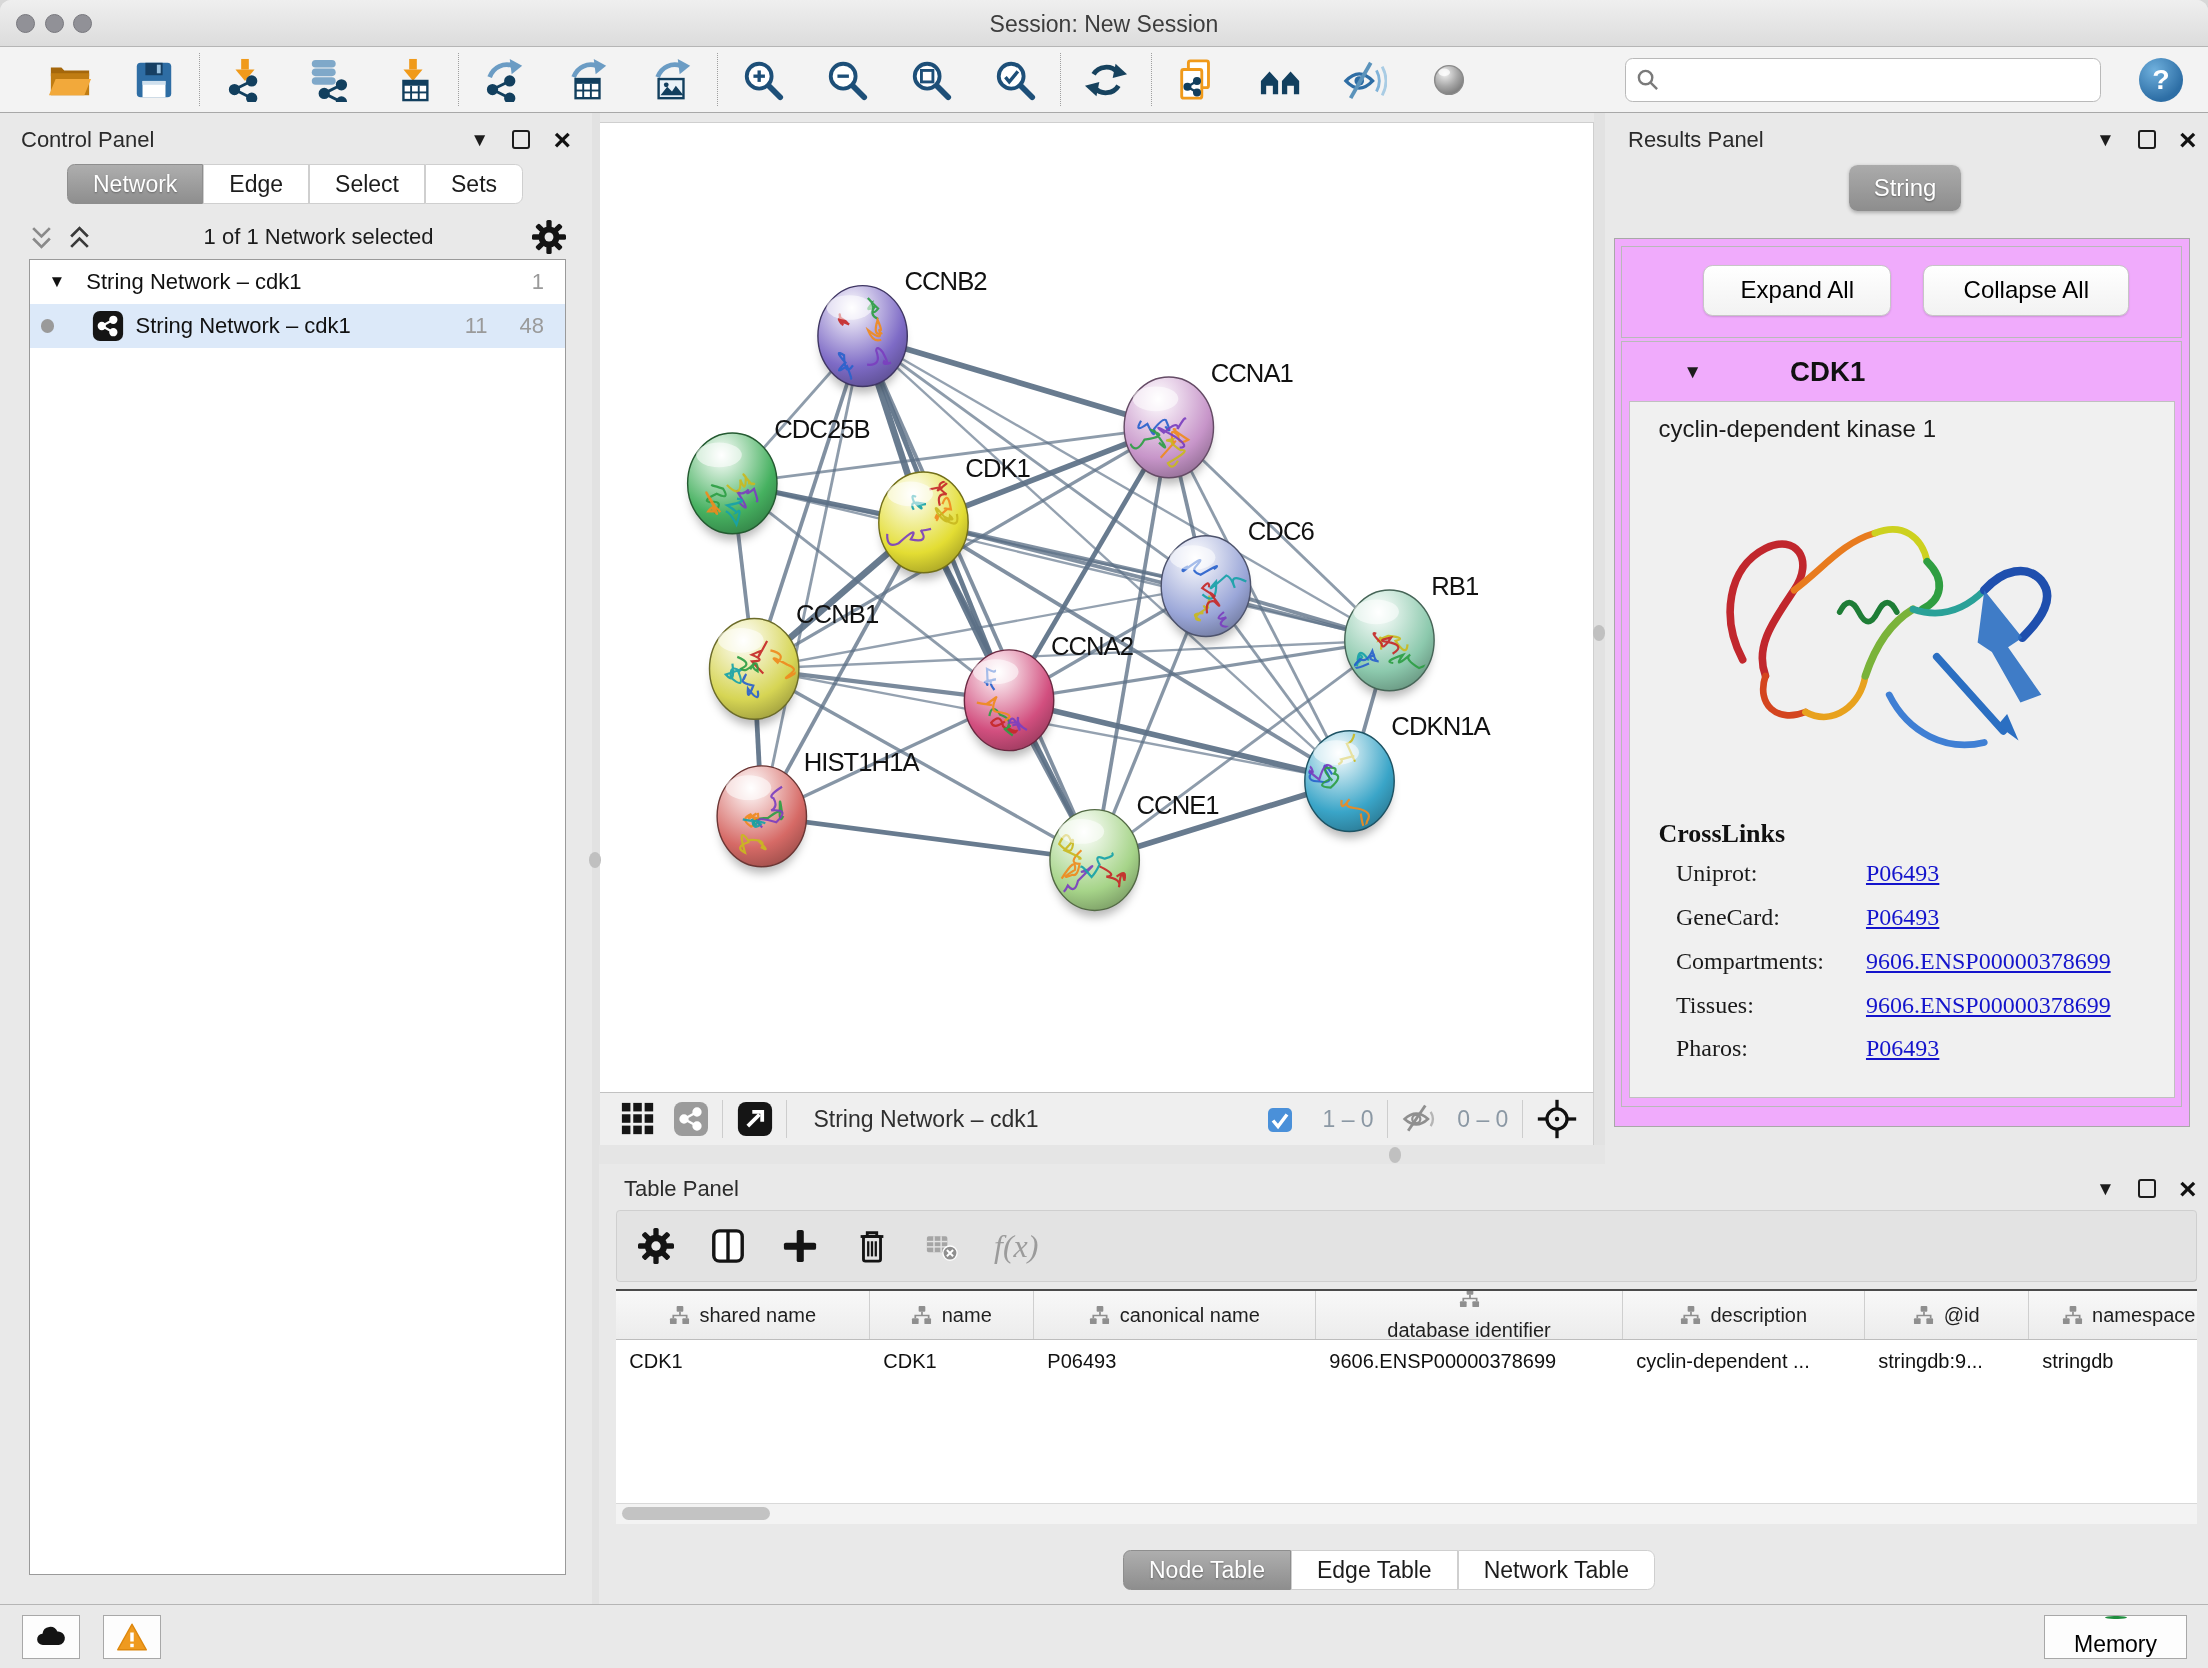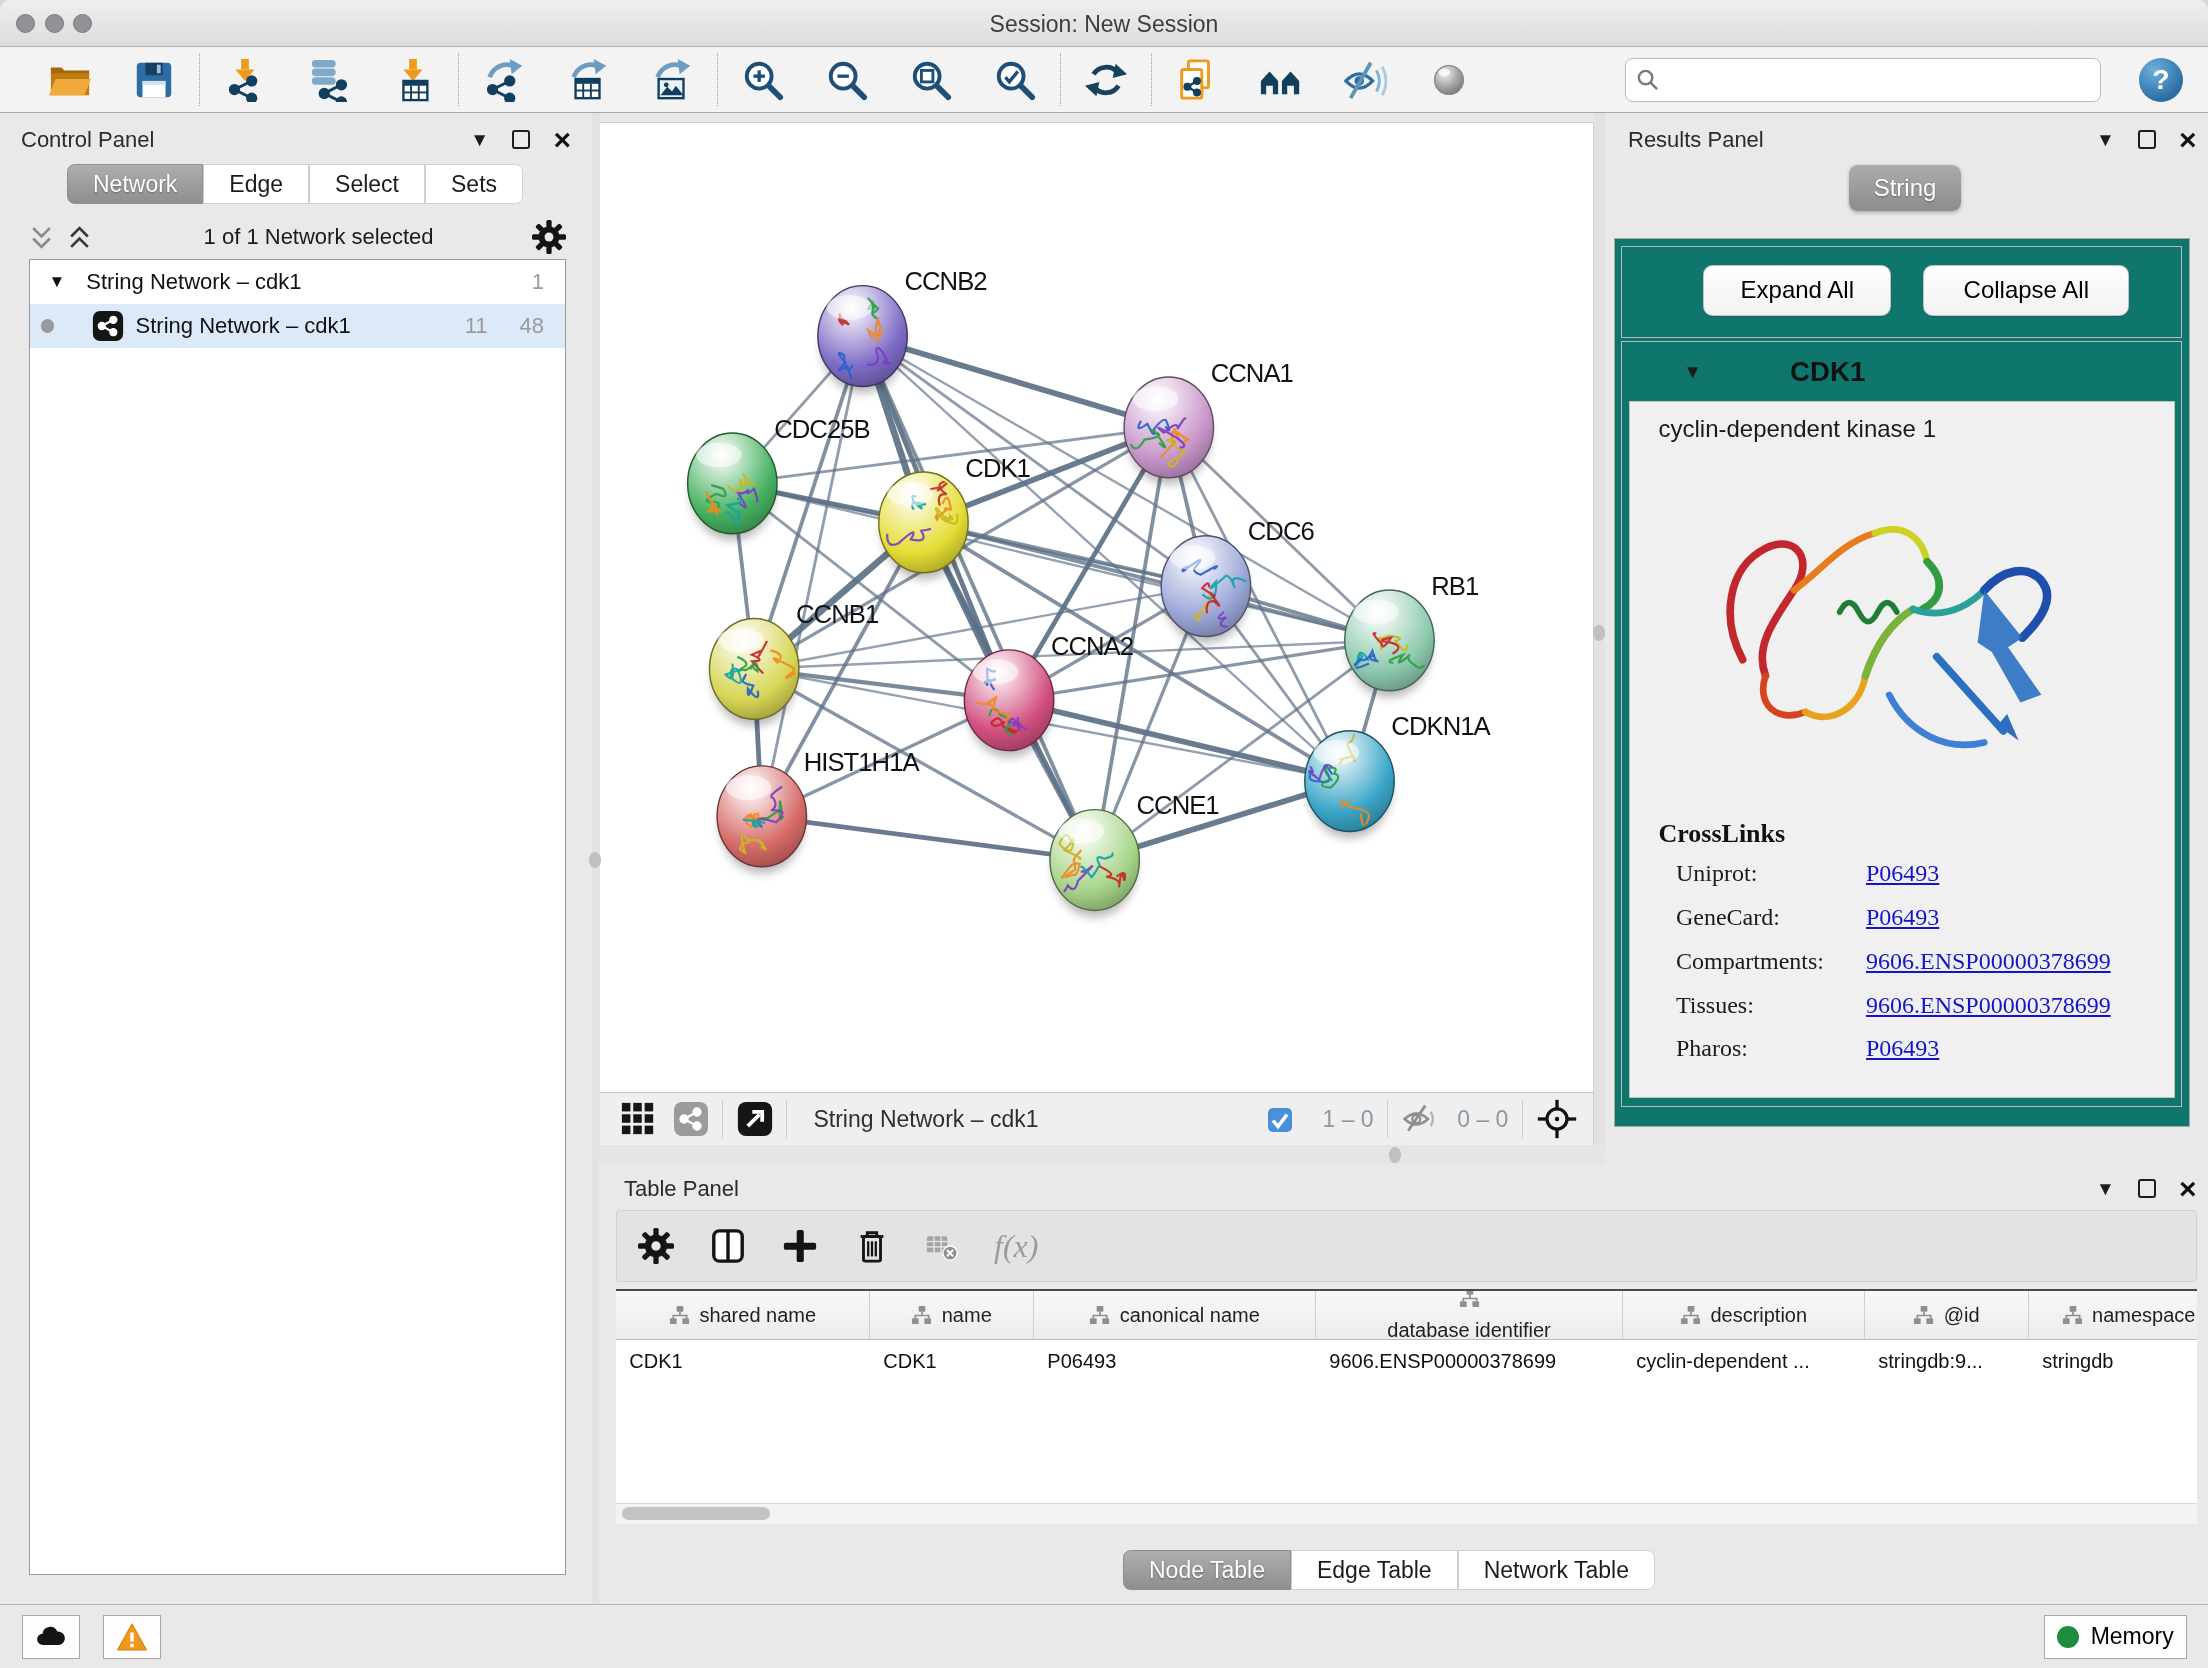--- a/index.html
+++ b/index.html
@@ -47,21 +47,21 @@
   #net-status{position:absolute;left:599px;top:1092px;width:995px;height:53px;background:#efefef;border-top:1px solid #c2c2c2;border-right:1px solid #cfcfcf;display:flex;align-items:center;box-sizing:border-box;}
   .ns-sep{width:0;height:38px;border-left:1px solid #cdcdcd;margin:0 13.3px;}
   #net-title{font-size:23px;color:#2f2f2f;margin-left:13.3px;}
   .ns-count{font-size:23px;color:#8b98a4;margin-left:20px;}
   
   .split-dot{position:absolute;width:12.4px;height:16px;border-radius:50%;background:#c0c0c0;}
   
   #results-panel{position:absolute;left:1605px;top:113px;right:0;bottom:63px;background:#e9e9e9;}
   #rp-head{position:absolute;left:23px;right:11.4px;top:9.5px;height:34px;display:flex;align-items:center;gap:23px;}
   #rp-tab{position:absolute;left:244px;top:52px;width:112px;height:46px;border-radius:8.6px;background:linear-gradient(#ababab,#8d8d8d);color:#fff;font-size:24px;display:flex;align-items:center;justify-content:center;text-shadow:0 1px 1.9px rgba(0,0,0,.35);box-shadow:0 1.9px 3.8px rgba(0,0,0,.25);cursor:pointer;}
-  #rp-outer{position:absolute;left:8.6px;right:18px;top:125px;height:887px;border:1.4px solid #a8a8a8;background:#0f766e;}
+  #rp-outer{position:absolute;left:8.6px;right:18px;top:125px;height:887px;border:1.4px solid #a8a8a8;background:#f0abfc;}
   #rp-btnbox{position:absolute;left:6.7px;right:6.7px;top:6.7px;height:90px;border:1px solid #b9b9b9;}
   .rp-btn{position:absolute;top:18px;height:49px;background:linear-gradient(#ffffff,#f2f2f2);border:1px solid #c6c6c6;border-radius:9.5px;font-size:24px;display:flex;align-items:center;justify-content:center;box-shadow:0 1px 1.9px rgba(0,0,0,.15);cursor:pointer;}
   #rp-entry{position:absolute;left:6.7px;right:6.7px;top:102px;height:764px;border:1px solid #b9b9b9;}
   #rp-entry-head{position:absolute;left:0;top:0;width:100%;height:59px;display:flex;align-items:center;}
   #rp-name{font-size:27.6px;font-weight:bold;color:#111;margin-left:88px;}
   #rp-card{position:absolute;left:6.7px;right:6.7px;top:59px;bottom:7.6px;border:1px solid #c0c0c0;background:#f0f0f0;overflow:hidden;}
   #rp-desc{position:absolute;left:28.5px;top:13.3px;font-size:24px;color:#1a1a1a;}
   #rp-ribbon{position:absolute;left:67px;top:53px;}
   #rp-xl-title{position:absolute;left:28.5px;top:417px;font-family:"Liberation Serif",serif;font-size:26px;font-weight:bold;color:#111;}
   .xl-row{position:absolute;left:46px;right:19px;height:44px;display:flex;font-family:"Liberation Serif",serif;font-size:24px;}
@@ -79,21 +79,21 @@
   .th svg{width:21px;height:21px;flex:none;}
   .tr{display:flex;height:43px;align-items:center;}
   .td{font-size:20px;color:#111;padding-left:13.3px;box-sizing:border-box;flex:none;overflow:hidden;white-space:nowrap;}
   #tp-hscroll{position:absolute;left:17px;right:11.4px;top:339px;height:20px;background:#f3f3f3;border-top:1px solid #d9d9d9;}
   #tp-thumb{position:absolute;left:5.7px;top:2.9px;width:148px;height:13.3px;border-radius:6.7px;background:#c3c3c3;cursor:pointer;}
   #tp-tabs{position:absolute;left:524px;top:386px;display:flex;}
   #tp-tabs .tab:first-child{border-radius:7.6px 0 0 7.6px;}
   #tp-tabs .tab:last-child{border-radius:0 7.6px 7.6px 0;}
   
   #footer{position:absolute;left:0;bottom:0;width:100%;height:63px;background:#e9e9e9;border-top:1px solid #b5b5b5;}
-  .foot-btn{position:absolute;top:9.5px;height:42px;background:#fdfdfd;border:1.4px solid #a8a8a8;display:flex;align-items:center;justify-content:center;cursor:pointer;}
+  .foot-btn{position:absolute;top:9.5px;height:42px;background:#fdfdfd;border:1.4px solid #a8a8a8;display:flex;align-items:center;justify-content:center;cursor:pointer;flex-direction:column;}
   #memory-btn{right:21px;width:141px;font-size:23px;gap:11.4px;}
   #mem-dot{width:22px;height:22px;border-radius:50%;background:#1e8e3e;}
 </style>
 </head>
 <body>
 
 <div id="window">
 
   <div id="titlebar">
     <span class="light" style="left:16px"></span>

